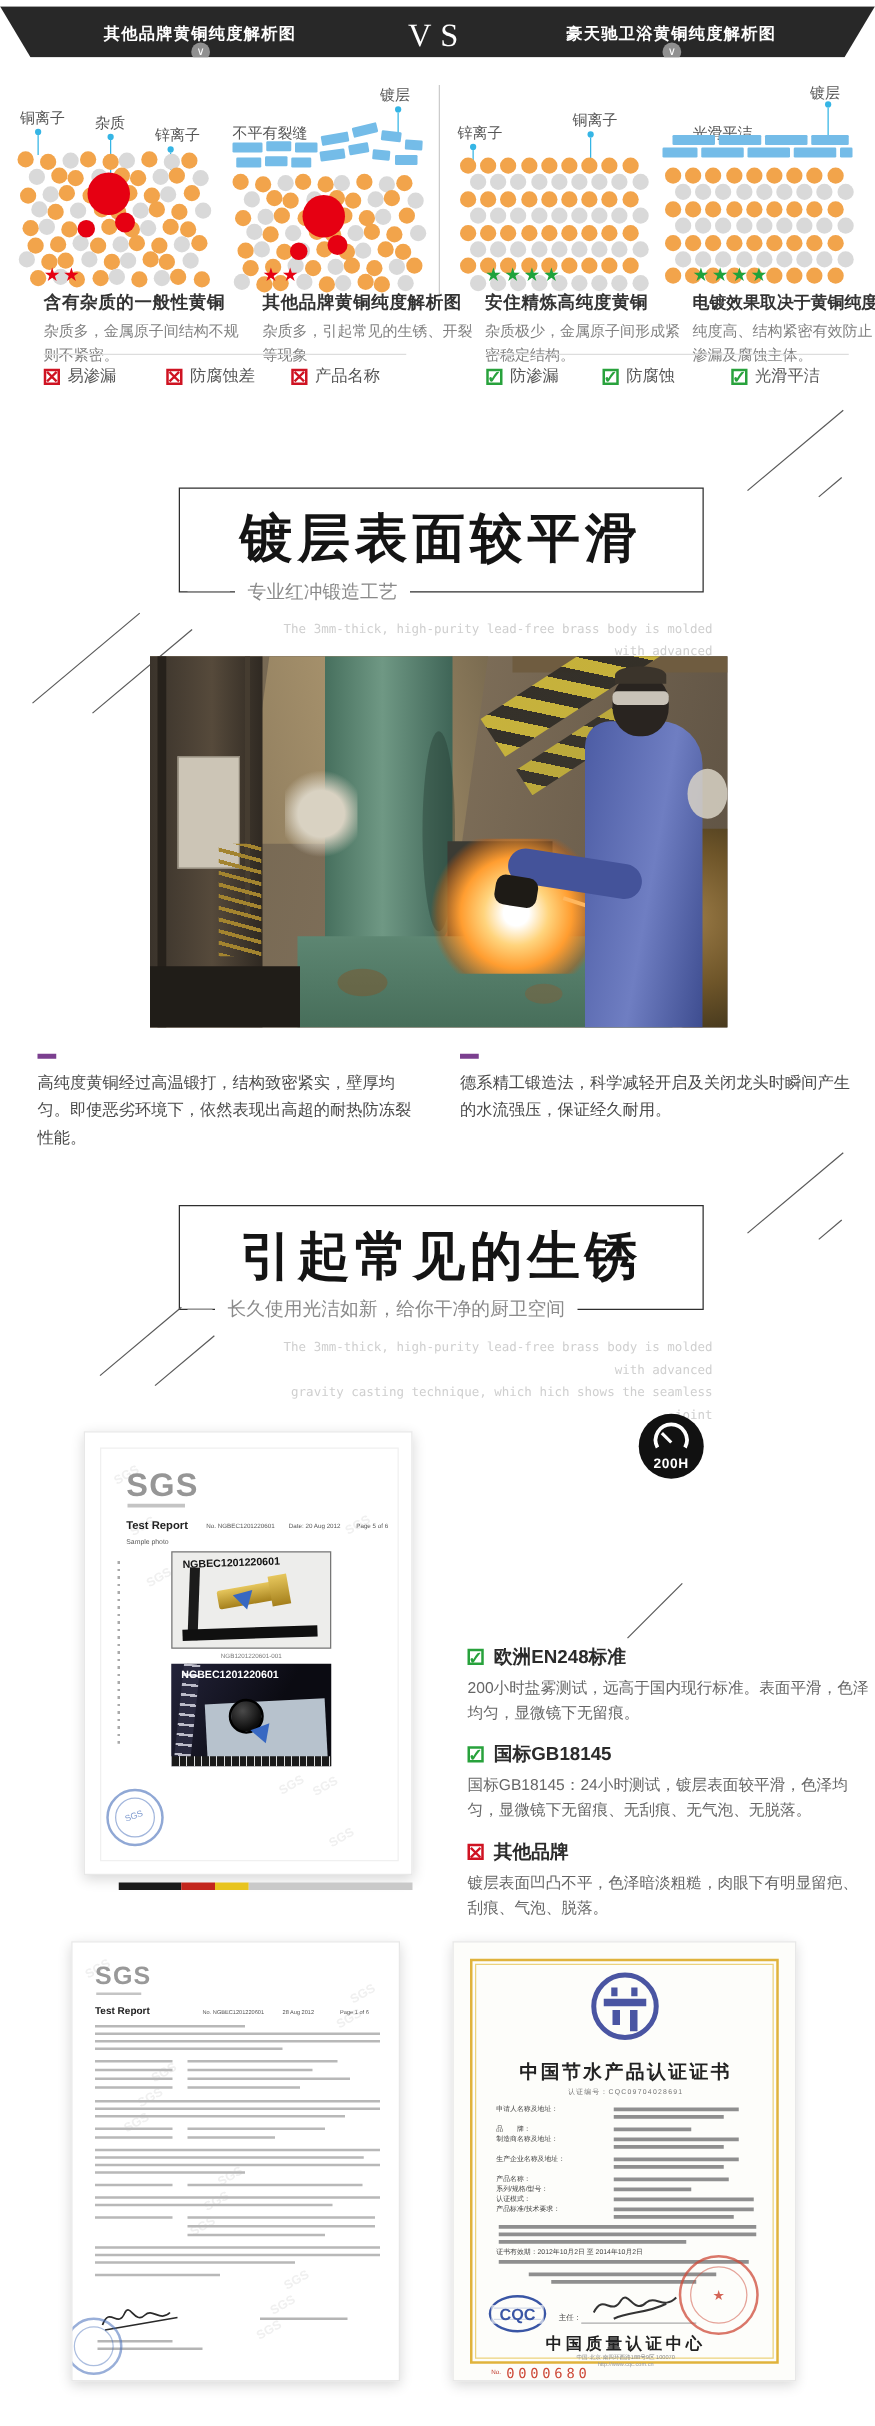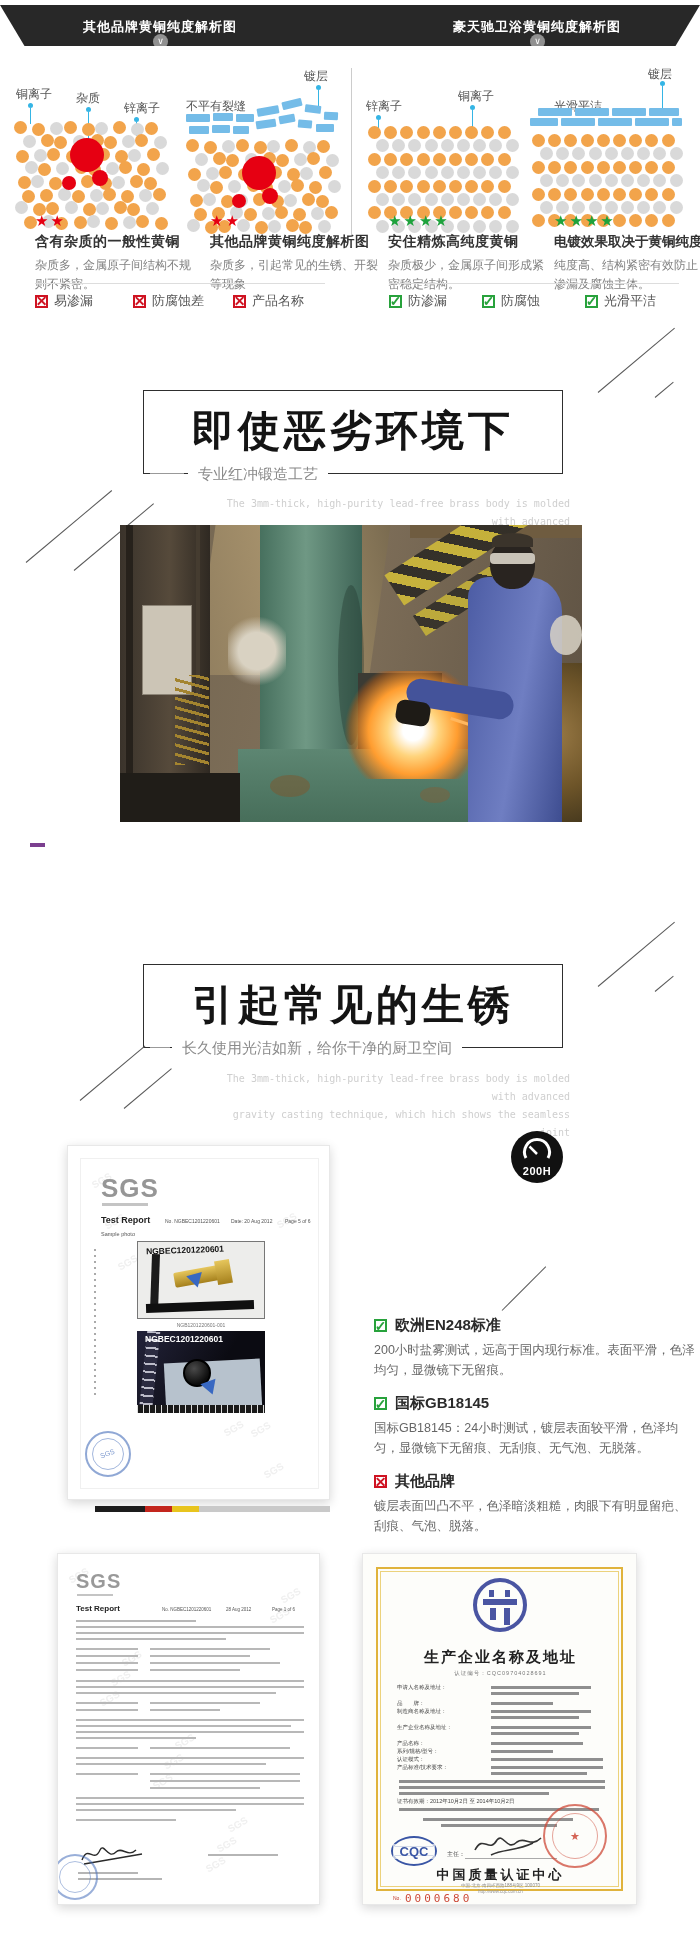--- a/index.html
+++ b/index.html
@@ -54,20 +54,21 @@
 .goldframe{position:absolute;left:13px;top:13px;right:13px;bottom:13px;border:2px solid #e0b33c}
 .goldframe2{position:absolute;left:17px;top:17px;right:17px;bottom:17px;border:1px solid #ecd27c}
 </style>
 </head>
 <body>
 
 <div id="page">
 
   <div class="banner">
     <div class="btitle" style="left:30px;width:260px">其他品牌黄铜纯度解析图</div>
+    <div class="vs">VS</div>
     <div class="btitle" style="left:407px;width:260px">豪天驰卫浴黄铜纯度解析图</div>
     <div class="chev" style="left:153px">∨</div>
     <div class="chev" style="left:530px">∨</div>
   </div>
 
   <div class="diag" id="pf1" style="left:14px;top:62px">
     <span class="dlabel" style="left:2px;top:24px">铜离子</span>
     <span class="pin-dot" style="left:14px;top:41px"></span>
     <span class="pin-line" style="left:16px;top:46px;height:16px"></span>
     <span class="dlabel" style="left:62px;top:28px">杂质</span>
@@ -442,21 +443,21 @@
       <span class="tl">防腐蚀</span>
   </div>
   <div class="tag" style="left:585px;top:292px">
     <span class="tbox ck">✓</span>
       <span class="tl">光滑平洁</span>
   </div>
 
   <div class="slash" style="left:598px;top:392px;width:100px;transform:rotate(-40deg)"></div>
   <div class="slash" style="left:655px;top:397px;width:24px;transform:rotate(-40deg)"></div>
   <div class="titlebox" style="top:390px">
-    <h2>即使恶劣环境下</h2>
+    <h2>镀层表面较平滑</h2>
   </div>
   <div class="dashline" style="left:150px;top:473px;width:34px"></div>
   <span class="subt" style="left:188px;top:465px">专业红冲锻造工艺</span>
   <div class="entext" style="left:200px;top:495px;width:370px">
     <div>The 3mm-thick, high-purity lead-free brass body is molded with advanced</div>
     <div>gravity casting technique, which hich shows the seamless joint</div>
   </div>
   <div class="slash" style="left:26px;top:562px;width:112px;transform:rotate(-40deg)"></div>
   <div class="slash" style="left:74px;top:570px;width:104px;transform:rotate(-40deg)"></div>
 
@@ -487,20 +488,25 @@
       <div style="position:absolute;left:370px;top:14px;width:45px;height:50px;background:#292420;border-radius:46%"></div>
       <div style="position:absolute;left:370px;top:28px;width:45px;height:11px;background:#c9c3b8;border-radius:4px"></div>
       <div style="position:absolute;left:372px;top:8px;width:41px;height:14px;background:#3b342b;border-radius:50% 50% 0 0"></div>
       <div style="position:absolute;left:286px;top:160px;width:108px;height:28px;background:#44539a;border-radius:14px;transform:rotate(9deg)"></div>
       <div style="position:absolute;left:276px;top:176px;width:34px;height:24px;background:#1e1b16;border-radius:8px;transform:rotate(9deg)"></div>
       <div style="position:absolute;left:430px;top:90px;width:32px;height:40px;background:#d8d2c6;border-radius:50%;opacity:.85"></div>
     </div>
 
   <div class="para" style="left:30px;top:843px;width:306px">
     <div class="mark"></div>
+    <p>高纯度黄铜经过高温锻打，结构致密紧实，壁厚均匀。即使恶劣环境下，依然表现出高超的耐热防冻裂性能。</p>
+  </div>
+  <div class="para" style="left:368px;top:843px;width:318px">
+    <div class="mark"></div>
+    <p>德系精工锻造法，科学减轻开启及关闭龙头时瞬间产生的水流强压，保证经久耐用。</p>
   </div>
 
   <div class="slash" style="left:598px;top:986px;width:100px;transform:rotate(-40deg)"></div>
   <div class="slash" style="left:655px;top:991px;width:24px;transform:rotate(-40deg)"></div>
   <div class="titlebox" style="top:964px">
     <h2>引起常见的生锈</h2>
   </div>
   <div class="dashline" style="left:150px;top:1047px;width:20px"></div>
   <span class="subt" style="left:172px;top:1039px">长久使用光洁如新，给你干净的厨卫空间</span>
   <div class="entext" style="left:200px;top:1070px;width:370px">
@@ -670,21 +676,21 @@
     <div class="goldframe"></div>
     <div class="goldframe2"></div>
 
     <div style="position:absolute;left:110px;top:24px;width:54px;height:54px;border:4px solid #4a55a2;border-radius:50%">
       <div style="position:absolute;left:6px;top:17px;width:34px;height:6px;background:#4a55a2"></div>
       <div style="position:absolute;left:12px;top:8px;width:5px;height:7px;background:#4a55a2"></div>
       <div style="position:absolute;left:28px;top:8px;width:5px;height:7px;background:#4a55a2"></div>
       <div style="position:absolute;left:13px;top:26px;width:6px;height:12px;background:#4a55a2"></div>
       <div style="position:absolute;left:27px;top:26px;width:6px;height:17px;background:#4a55a2"></div>
     </div>
-    <div class="tiny" style="left:0;top:94px;width:275px;text-align:center;font-size:15px;font-weight:bold;color:#222;letter-spacing:2px">生产企业名称及地址</div>
+    <div class="tiny" style="left:0;top:94px;width:275px;text-align:center;font-size:15px;font-weight:bold;color:#222;letter-spacing:2px">中国节水产品认证证书</div>
     <div class="tiny" style="left:0;top:116px;width:275px;text-align:center;font-size:5.5px;color:#777;letter-spacing:1px">认证编号：CQC09704028691</div>
     <span class="tiny" style="left:34px;top:130px;font-size:5.5px;color:#444">申请人名称及地址：</span>
     <span class="tiny" style="left:34px;top:146px;font-size:5.5px;color:#444">品　　牌：</span>
     <span class="tiny" style="left:34px;top:154px;font-size:5.5px;color:#444">制造商名称及地址：</span>
     <span class="tiny" style="left:34px;top:170px;font-size:5.5px;color:#444">生产企业名称及地址：</span>
     <span class="tiny" style="left:34px;top:186px;font-size:5.5px;color:#444">产品名称：</span>
     <span class="tiny" style="left:34px;top:194px;font-size:5.5px;color:#444">系列/规格/型号：</span>
     <span class="tiny" style="left:34px;top:202px;font-size:5.5px;color:#444">认证模式：</span>
     <span class="tiny" style="left:34px;top:210px;font-size:5.5px;color:#444">产品标准/技术要求：</span>
     <div id="certbars">

